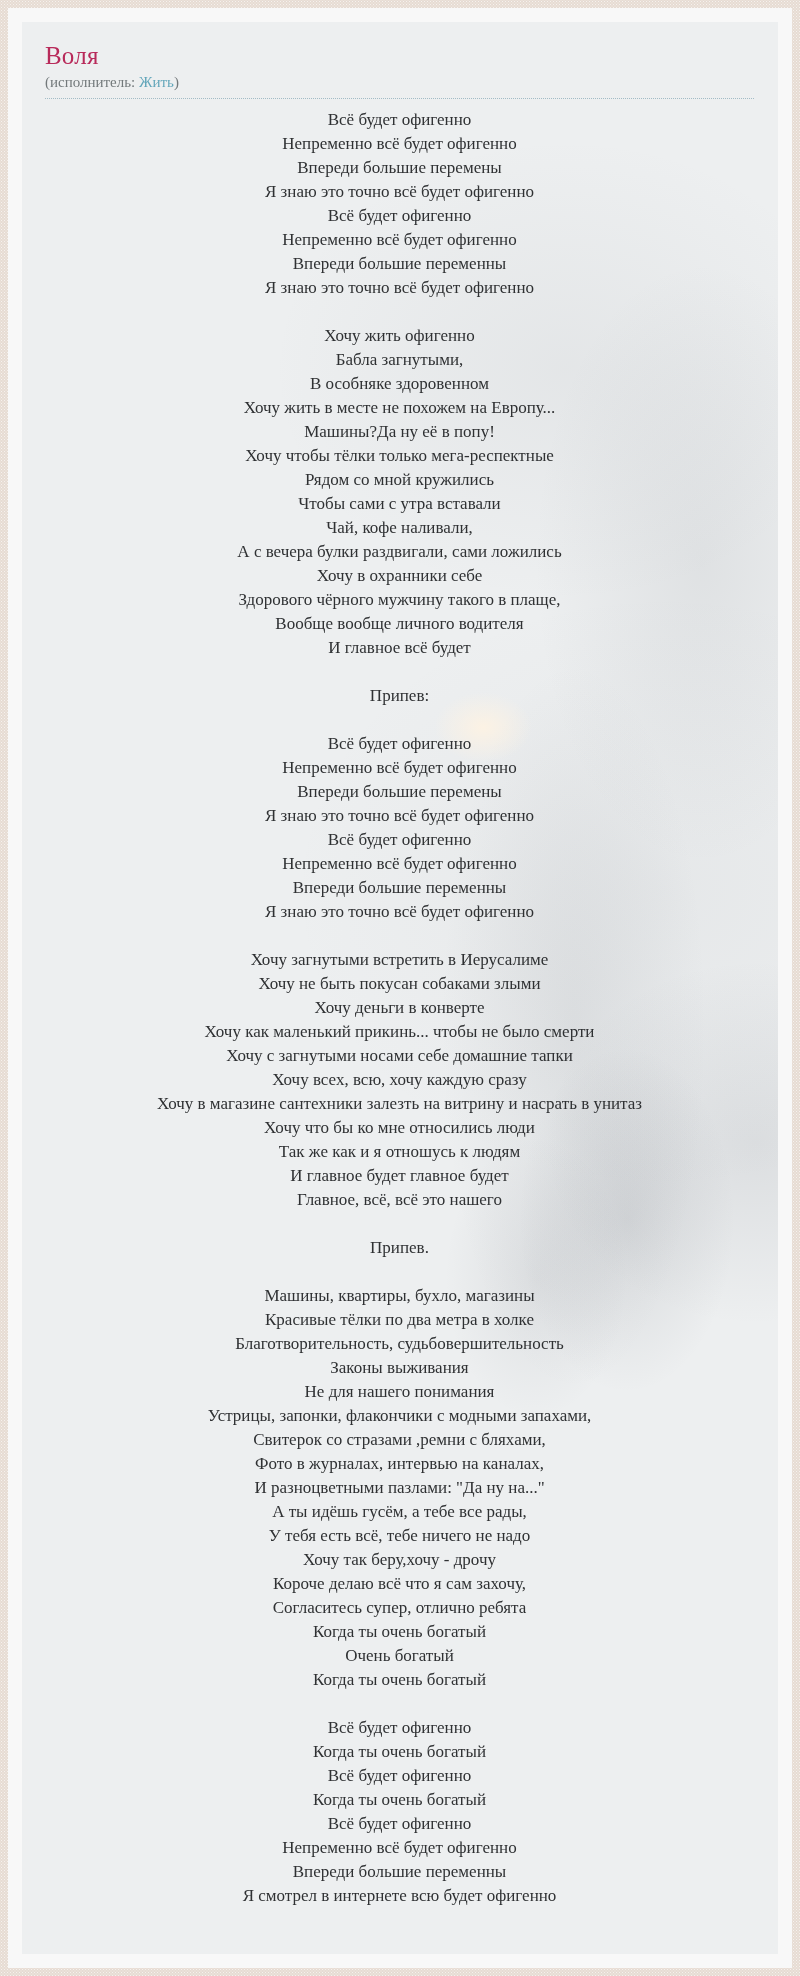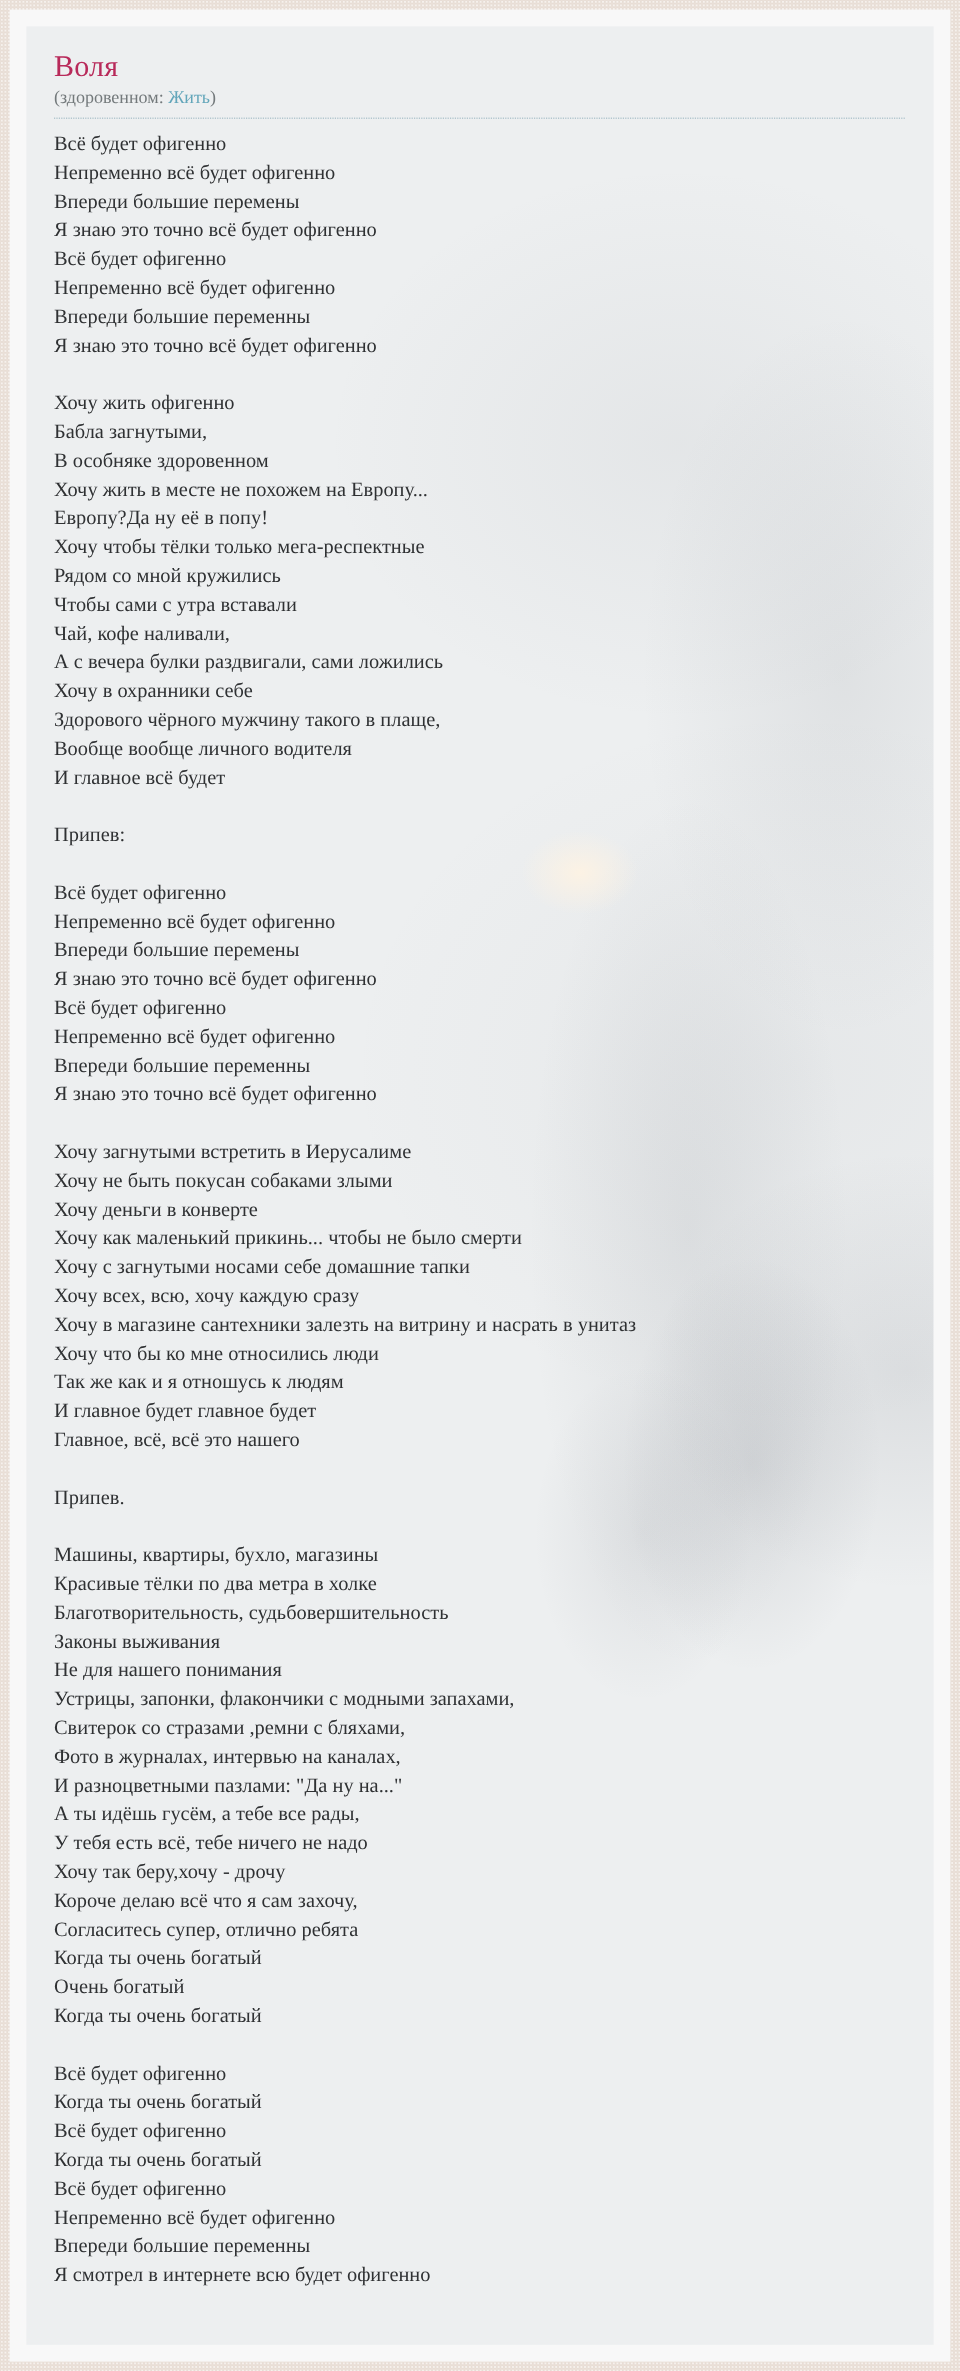--- a/index.html
+++ b/index.html
@@ -63,49 +63,50 @@
     color: #63a6ba;
     text-decoration: none;
     cursor: pointer;
     text-align: right;
   }
   .lyrics {
     margin-top: 9px;
     font-size: 17px;
     line-height: 24px;
     color: #2f3133;
+    text-align: center;
   }
   .lyric-line { white-space: pre; }
   .lyric-line.blank { height: 24px; }
 </style>
 </head>
 <body>
 
 <div class="frame">
   <div class="page-inner">
     <div class="card">
       <div class="bg-photo"></div>
       <div class="card-content">
         <h1 class="song-title">Воля</h1>
-        <div class="artist-line"><span>(здоровенном: </span><a class="artist-link" href="#">Жить</a><span>)</span></div>
+        <div class="artist-line"><span>(исполнитель: </span><a class="artist-link" href="#">Жить</a><span>)</span></div>
         <div class="lyrics">
             <div class="lyric-line">Всё будет офигенно</div>
             <div class="lyric-line">Непременно всё будет офигенно</div>
             <div class="lyric-line">Впереди большие перемены</div>
             <div class="lyric-line">Я знаю это точно всё будет офигенно</div>
             <div class="lyric-line">Всё будет офигенно</div>
             <div class="lyric-line">Непременно всё будет офигенно</div>
             <div class="lyric-line">Впереди большие переменны</div>
             <div class="lyric-line">Я знаю это точно всё будет офигенно</div>
             <div class="lyric-line blank"></div>
             <div class="lyric-line">Хочу жить офигенно</div>
             <div class="lyric-line">Бабла загнутыми,</div>
             <div class="lyric-line">В особняке здоровенном</div>
             <div class="lyric-line">Хочу жить в месте не похожем на Европу...</div>
-            <div class="lyric-line">Европу?Да ну её в попу!</div>
+            <div class="lyric-line">Машины?Да ну её в попу!</div>
             <div class="lyric-line">Хочу чтобы тёлки только мега-респектные</div>
             <div class="lyric-line">Рядом со мной кружились</div>
             <div class="lyric-line">Чтобы сами с утра вставали</div>
             <div class="lyric-line">Чай, кофе наливали,</div>
             <div class="lyric-line">А с вечера булки раздвигали, сами ложились</div>
             <div class="lyric-line">Хочу в охранники себе</div>
             <div class="lyric-line">Здорового чёрного мужчину такого в плаще,</div>
             <div class="lyric-line">Вообще вообще личного водителя</div>
             <div class="lyric-line">И главное всё будет</div>
             <div class="lyric-line blank"></div>

